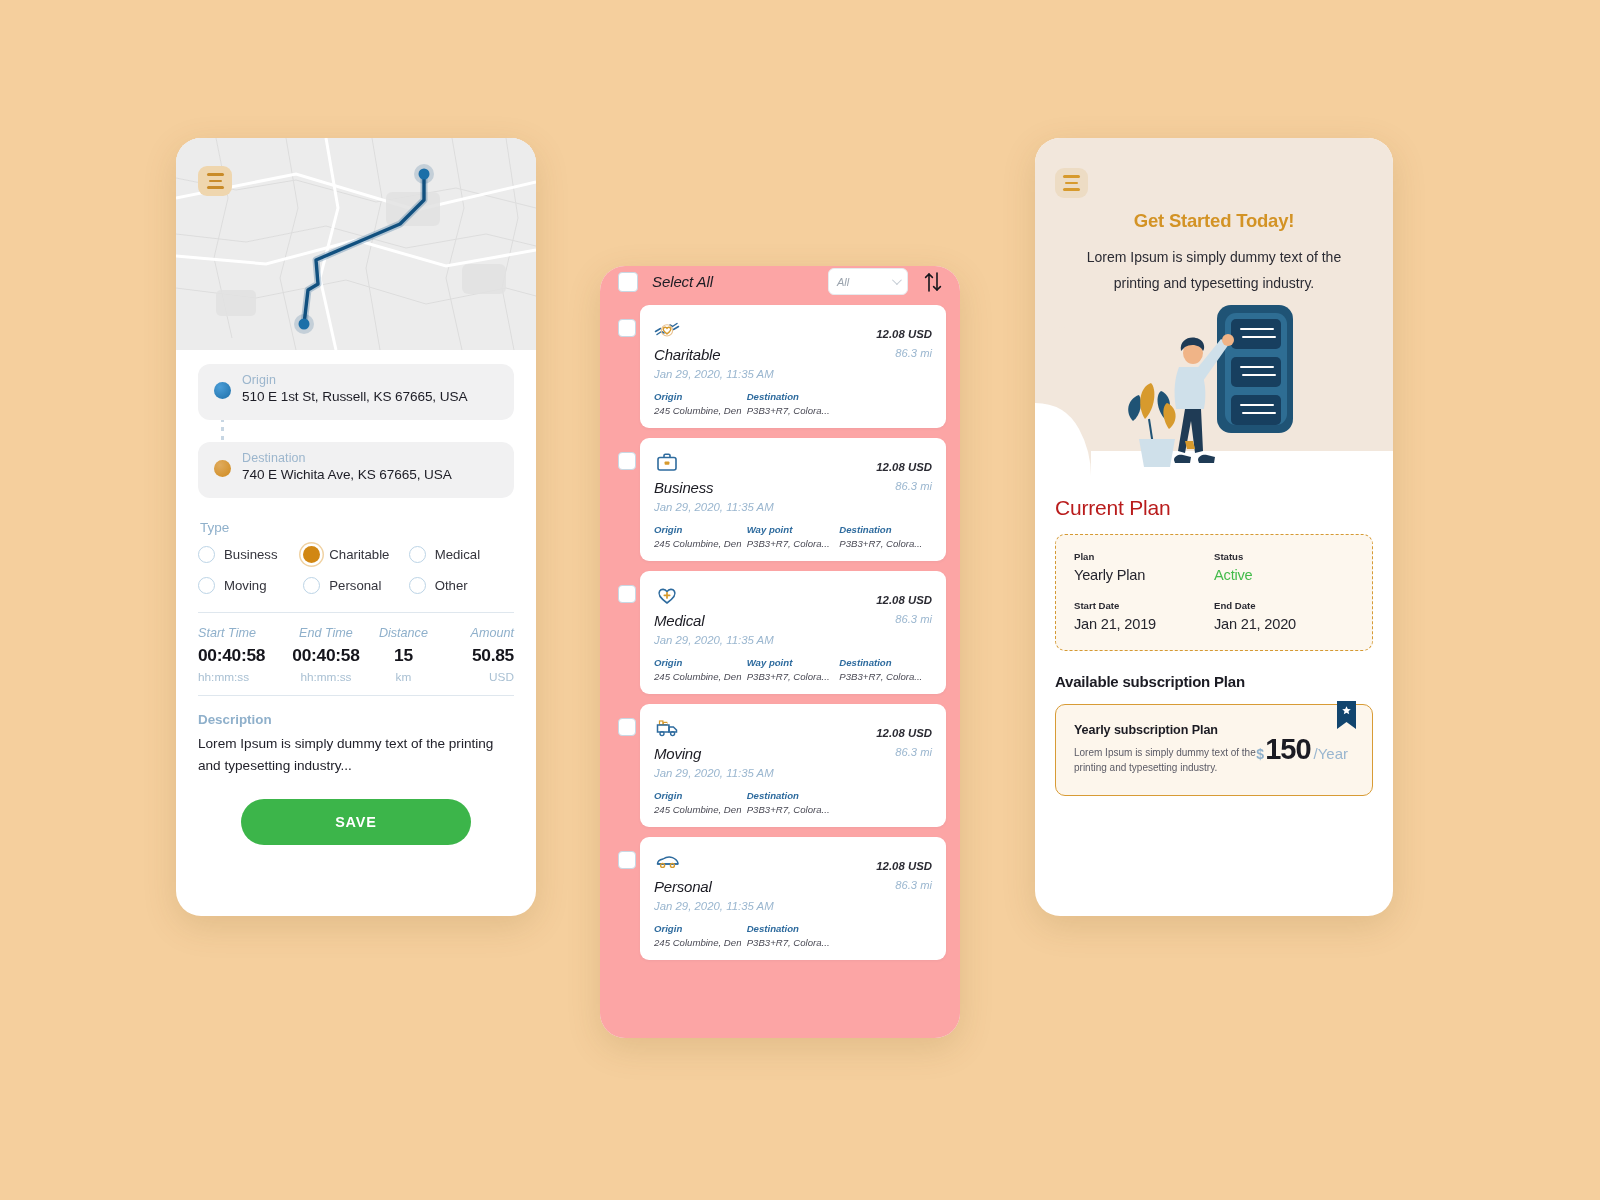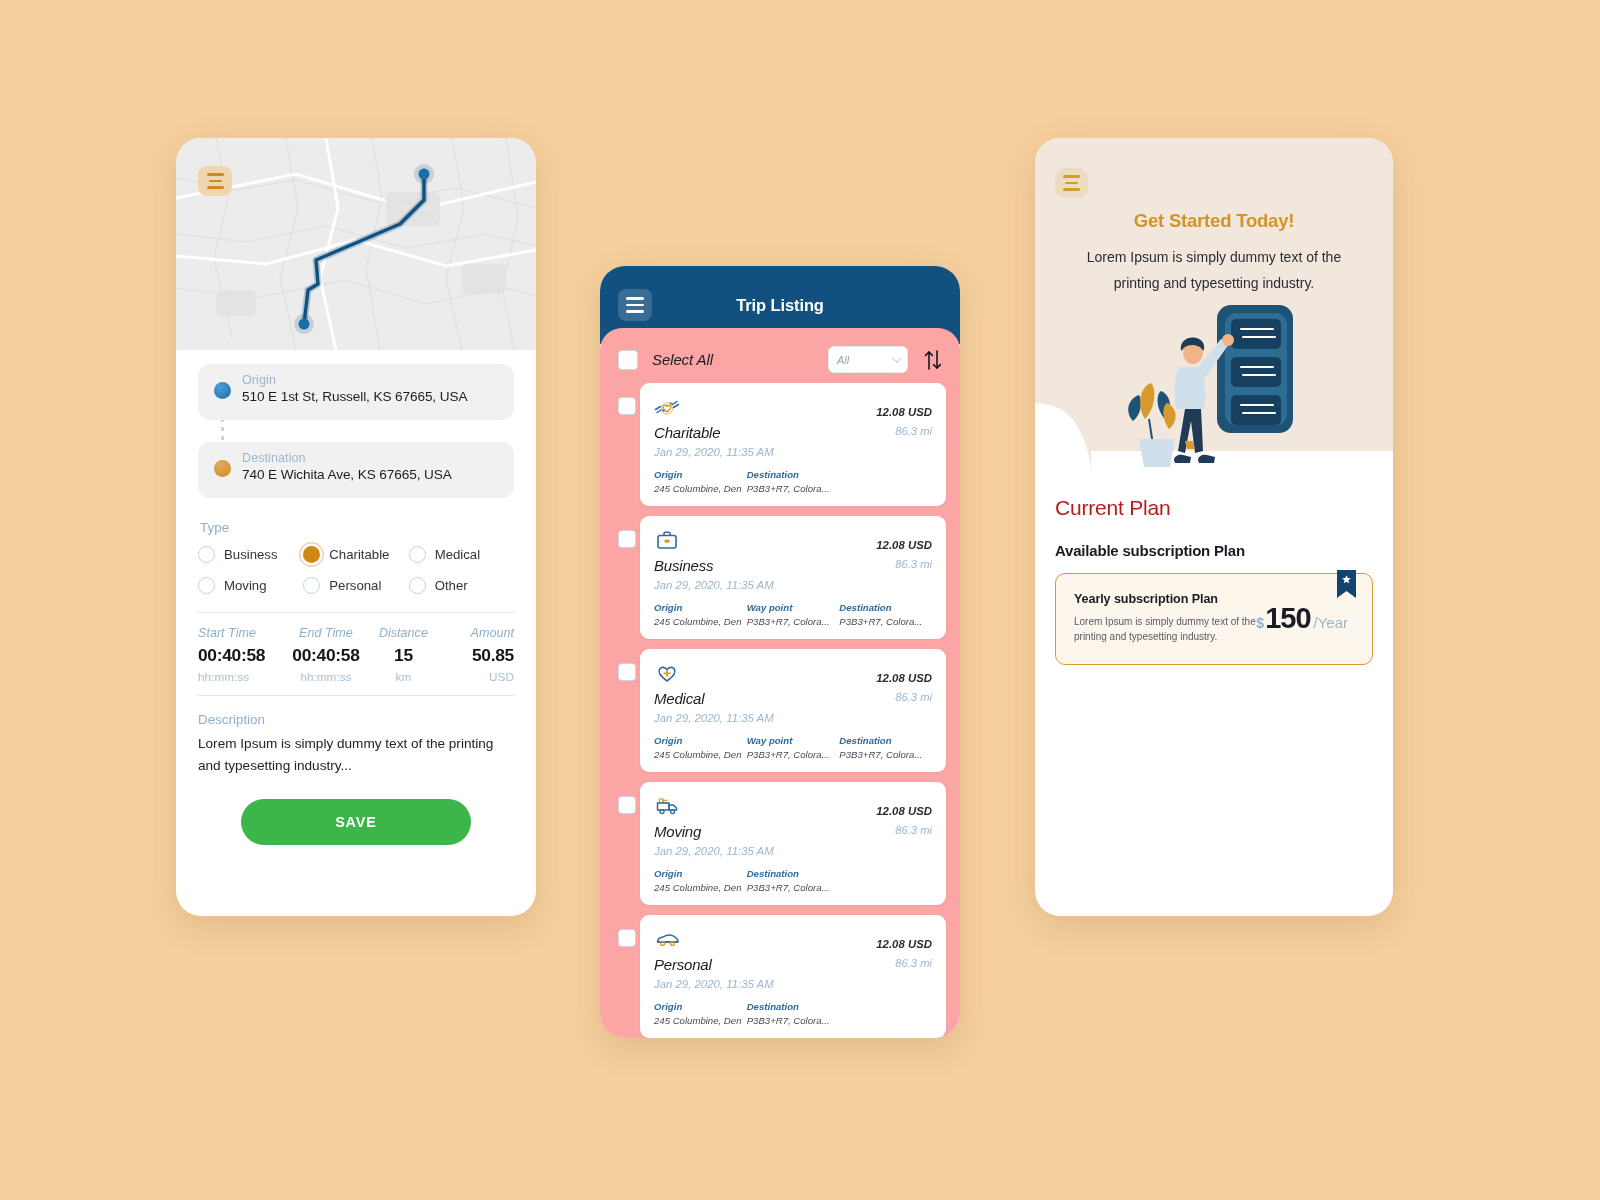--- a/index.html
+++ b/index.html
@@ -82,21 +82,21 @@
     border-top: 1px solid #dfe7ee; border-bottom: 1px solid #dfe7ee;
     margin-top: 18px; padding: 13px 0 11px 0;
   }
   .stat { text-align: center; }
   .stat:first-child { text-align: left; }
   .stat:last-child  { text-align: right; }
   .stat .k { font-size: 12.6px; color: #8fb0cb; font-style: italic; }
   .stat .v { font-size: 17.4px; color: #15151c; margin-top: 5px; letter-spacing: -.3px; font-weight: bold; }
   .stat .u { font-size: 11.8px; color: #a9c0d3; margin-top: 4px; }
 
-  .desc-title { font-size: 13.4px; color: #8fb0cb; margin: 16px 0 6px 0; }
+  .desc-title { font-size: 13.4px; color: #8fb0cb; margin: 16px 0 6px 0; font-weight: bold; }
   .desc-text { font-size: 13.6px; color: #22222b; line-height: 22px; }
   .save-btn {
     display: block; width: 230px; margin: 22px auto 0 auto;
     height: 46px; border: none; border-radius: 25px;
     background: #3cb54a; color: #fff;
     font-size: 14.4px; font-weight: 700; letter-spacing: .9px;
     font-family: "Liberation Sans", sans-serif; cursor: pointer;
   }
 
   
@@ -327,28 +327,20 @@
       </div>
 
       <div class="desc-title">Description</div>
       <div class="desc-text">Lorem Ipsum is simply dummy text of the printing and typesetting industry...</div>
 
       <button class="save-btn">SAVE</button>
     </div>
   </div>
 
   <div class="phone" id="phone-listing">
-    <div class="nav">
-      <div class="nav-menu">
-          <i></i>
-          <i></i>
-          <i></i>
-        </div>
-      <div class="nav-title">Trip Listing</div>
-    </div>
 
     <div class="list-sheet">
       <div class="list-tools">
         <span class="cbox"></span>
         <span class="select-all">Select All</span>
         <span class="spacer"></span>
         <div class="filter">
           <span>All</span>
           <span class="chev"></span>
         </div>
@@ -593,20 +585,38 @@
         <path d="M160 80 L186 48 L194 53 L168 90 Z" fill="#cfe0ea"></path>
         <circle cx="193" cy="49" r="6" fill="#f0b487"></circle>
         <path d="M148 62 a10 11 0 0 1 20 0 a10 11 0 0 1 -20 0 Z" fill="#f0b487"></path>
         <path d="M146 60 C144 48 156 44 164 48 C170 51 170 58 168 60 C166 54 156 52 150 56 Z" fill="#1f3b55"></path>
         <path d="M150 150 L152 158 L160 158 L158 150 Z" fill="#d79a2d"></path>
       </svg>
     </div>
 
     <div class="sub-body">
       <div class="sec-title">Current Plan</div>
+      <div class="cur-plan">
+        <div>
+          <div class="fk">Plan</div>
+          <div class="fv">Yearly Plan</div>
+        </div>
+        <div>
+          <div class="fk">Status</div>
+          <div class="fv active">Active</div>
+        </div>
+        <div>
+          <div class="fk">Start Date</div>
+          <div class="fv">Jan 21, 2019</div>
+        </div>
+        <div>
+          <div class="fk">End Date</div>
+          <div class="fv">Jan 21, 2020</div>
+        </div>
+      </div>
 
       <div class="avail-title">Available  subscription Plan</div>
 
       <div class="plan-card">
         <svg class="ribbon" viewBox="0 0 19 28">
           <path d="M0 0 H19 V28 L9.5 21 L0 28 Z" fill="#12456e"></path>
           <path d="M9.5 5.2 L10.8 8 L13.8 8.3 L11.5 10.3 L12.2 13.2 L9.5 11.7 L6.8 13.2 L7.5 10.3 L5.2 8.3 L8.2 8 Z" fill="#ffffff"></path>
         </svg>
         <div class="pc-left">
           <div class="pc-name">Yearly subscription Plan</div>

